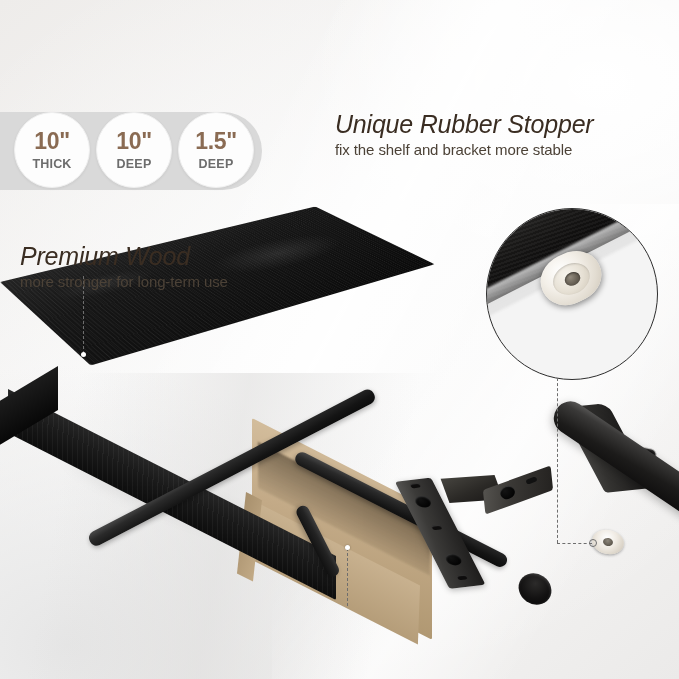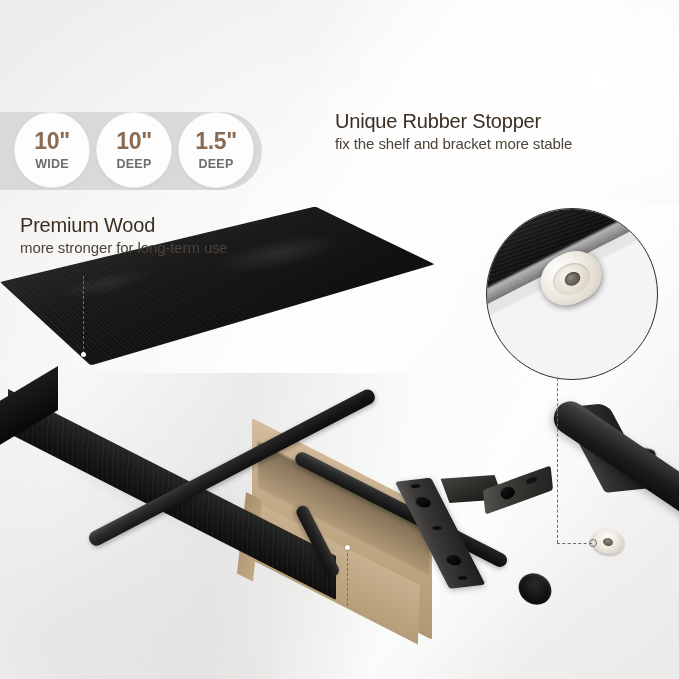--- a/index.html
+++ b/index.html
@@ -72,29 +72,29 @@
     letter-spacing:-.3px;
   }
   .badge-label {
     font-size:12.5px; font-weight:bold; color:#6d6d6d;
     margin-top:5px; letter-spacing:.2px;
   }
 
   
   .callout { position:absolute; }
   .callout .c-title {
-    font-size:20px; font-weight:normal; color:#3a2d22;
-    letter-spacing:-.2px; white-space:nowrap;
+    font-size:25px; font-weight:normal; color:#3a2d22;
+    letter-spacing:-.2px; white-space:nowrap;font-style:italic;
   }
   .callout .c-sub {
     font-size:15px; color:#4c4237; margin-top:2px;
     letter-spacing:-.1px; white-space:nowrap;
   }
   #callout-stopper { left:335px; top:110px; }
-  #callout-wood    { left:20px;  top:214px; }
+  #callout-wood    { left:20px;  top:242px; }
   #callout-bracket { left:68px;  top:605px; }
 
   
   .lead-v {
     position:absolute; width:0;
     border-left:1.4px dashed #6e6e6e;
   }
   .lead-h {
     position:absolute; height:0;
     border-top:1.4px dashed #6e6e6e;
@@ -393,21 +393,21 @@
   <div class="sheen sheen-a"></div>
   <div class="sheen sheen-b"></div>
   <div class="sheen sheen-c"></div>
 
 
   <div id="badge-bar"></div>
   <div id="badges">
 
     <div class="badge">
       <div class="badge-value">10"</div>
-      <div class="badge-label">WIDE</div>
+      <div class="badge-label">THICK</div>
     </div>
 
     <div class="badge">
       <div class="badge-value">10"</div>
       <div class="badge-label">DEEP</div>
     </div>
 
     <div class="badge">
       <div class="badge-value">1.5"</div>
       <div class="badge-label">DEEP</div>

